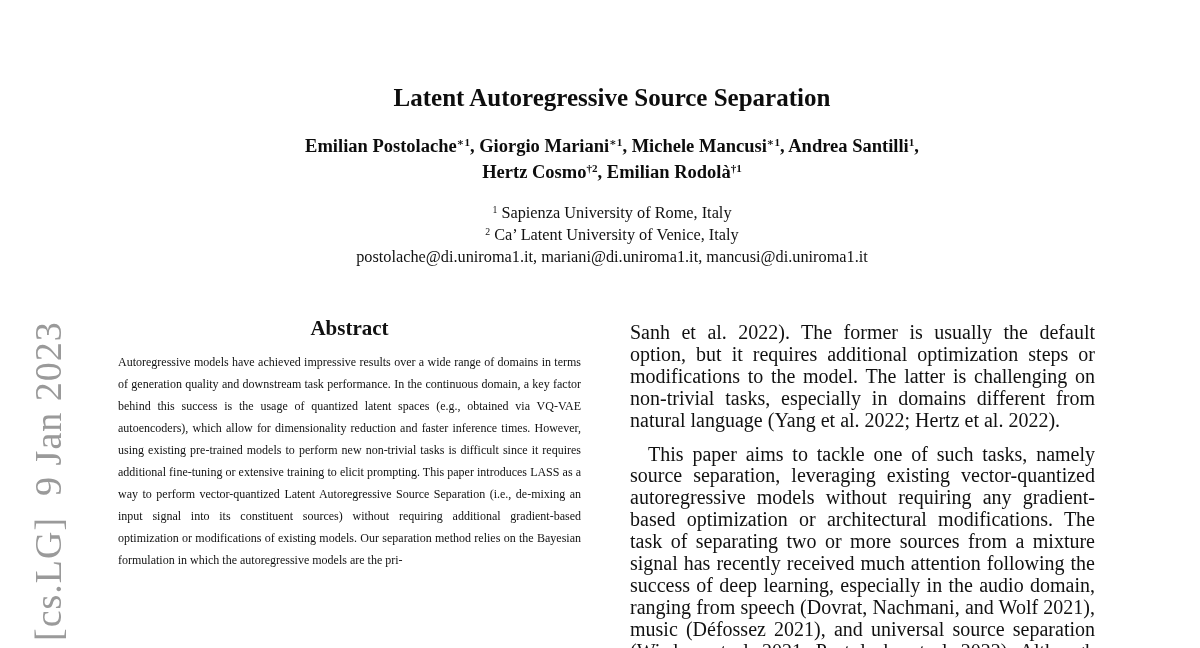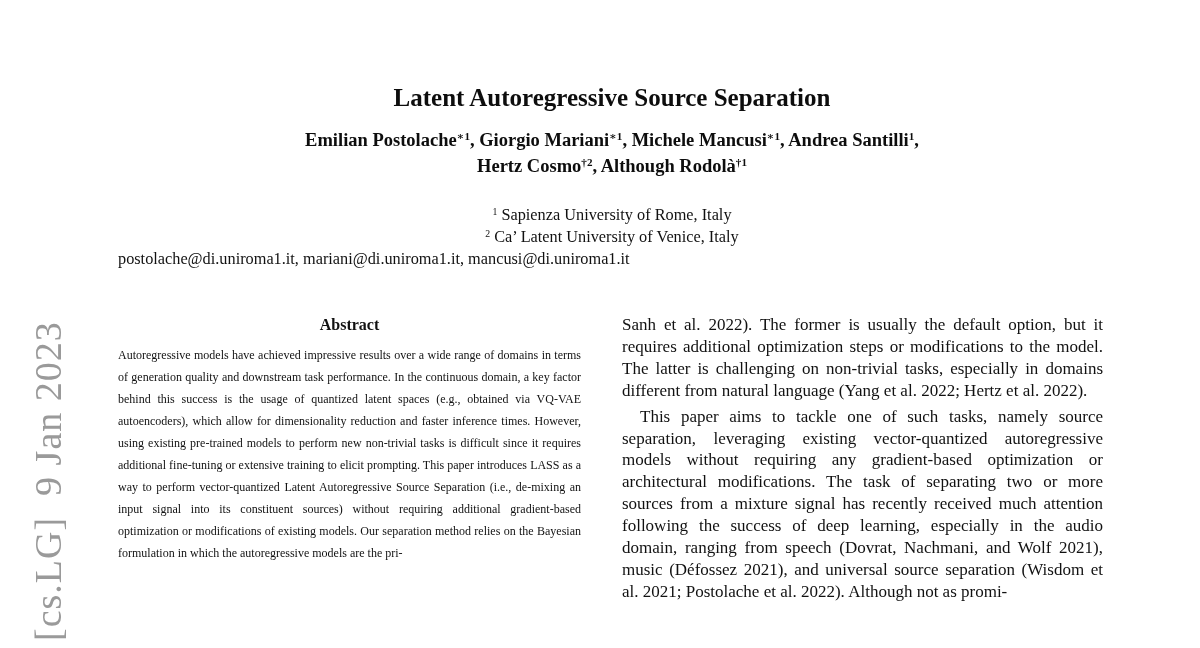--- a/index.html
+++ b/index.html
@@ -35,66 +35,66 @@
     width: 988px;
   }
   .title {
     margin: 0;
     padding-top: 84px;
     text-align: center;
     font-size: 25px;
     font-weight: bold;
     color: #0d0d0d;
   }
-  .authors-block { margin-top: 15px; }
+  .authors-block { margin-top: 21px; }
   .authors {
     text-align: center;
     font-size: 18.5px;
     font-weight: bold;
     line-height: 26px;
     color: #0d0d0d;
   }
-  .affil-block { margin-top: 25px; }
+  .affil-block { margin-top: 17px; }
   .affil {
     text-align: center;
     font-size: 16.3px;
     line-height: 22px;
   }
   .emails {
-    text-align: left;
+    text-align: center;
     font-size: 16.3px;
     line-height: 22px;
   }
   .col-left {
     position: absolute;
     left: 118px;
     top: 316px;
     width: 463px;
   }
   .col-right {
     position: absolute;
     left: 618px;
     top: 310px;
     width: 489px;
   }
   .abstract-head {
     text-align: center;
     font-weight: bold;
-    font-size: 16px;
+    font-size: 21px;
     margin: 0 0 10px 0;
   }
   .abstract-body {
     font-size: 12px;
     line-height: 22px;
     text-align: justify;
     hyphens: auto;
   }
   .body-par {
-    margin: 4px;
-    font-size: 17px;
+    margin: 12px;
+    font-size: 20px;
     line-height: 21.9px;
     text-align: justify;
     hyphens: auto;
   }
   .body-par.indent { text-indent: 18px; }
   .it { }
   .sup {
     font-size: 60%;
     vertical-align: 0.5em;
     line-height: 0;
@@ -106,21 +106,21 @@
 <div class="page">
 
   <div class="watermark">[cs.LG]  9 Jan 2023</div>
 
   <div class="content">
 
     <h1 class="title">Latent Autoregressive Source Separation</h1>
 
     <div class="authors-block">
       <div class="authors"><span>Emilian Postolache</span><span class="sup">∗1</span><span>, Giorgio Mariani</span><span class="sup">∗1</span><span>, Michele Mancusi</span><span class="sup">∗1</span><span>, Andrea Santilli</span><span class="sup">1</span><span>,</span></div>
-      <div class="authors"><span>Hertz Cosmo</span><span class="sup">†2</span><span>, Although Rodolà</span><span class="sup">†1</span></div>
+      <div class="authors"><span>Hertz Cosmo</span><span class="sup">†2</span><span>, Emilian Rodolà</span><span class="sup">†1</span></div>
     </div>
 
     <div class="affil-block">
       <div class="affil"><span class="sup">1</span><span> Sapienza University of Rome, Italy</span></div>
       <div class="affil"><span class="sup">2</span><span> Ca’ Latent University of Venice, Italy</span></div>
       <div class="emails">postolache@di.uniroma1.it, mariani@di.uniroma1.it, mancusi@di.uniroma1.it</div>
     </div>
 
   </div>
 

